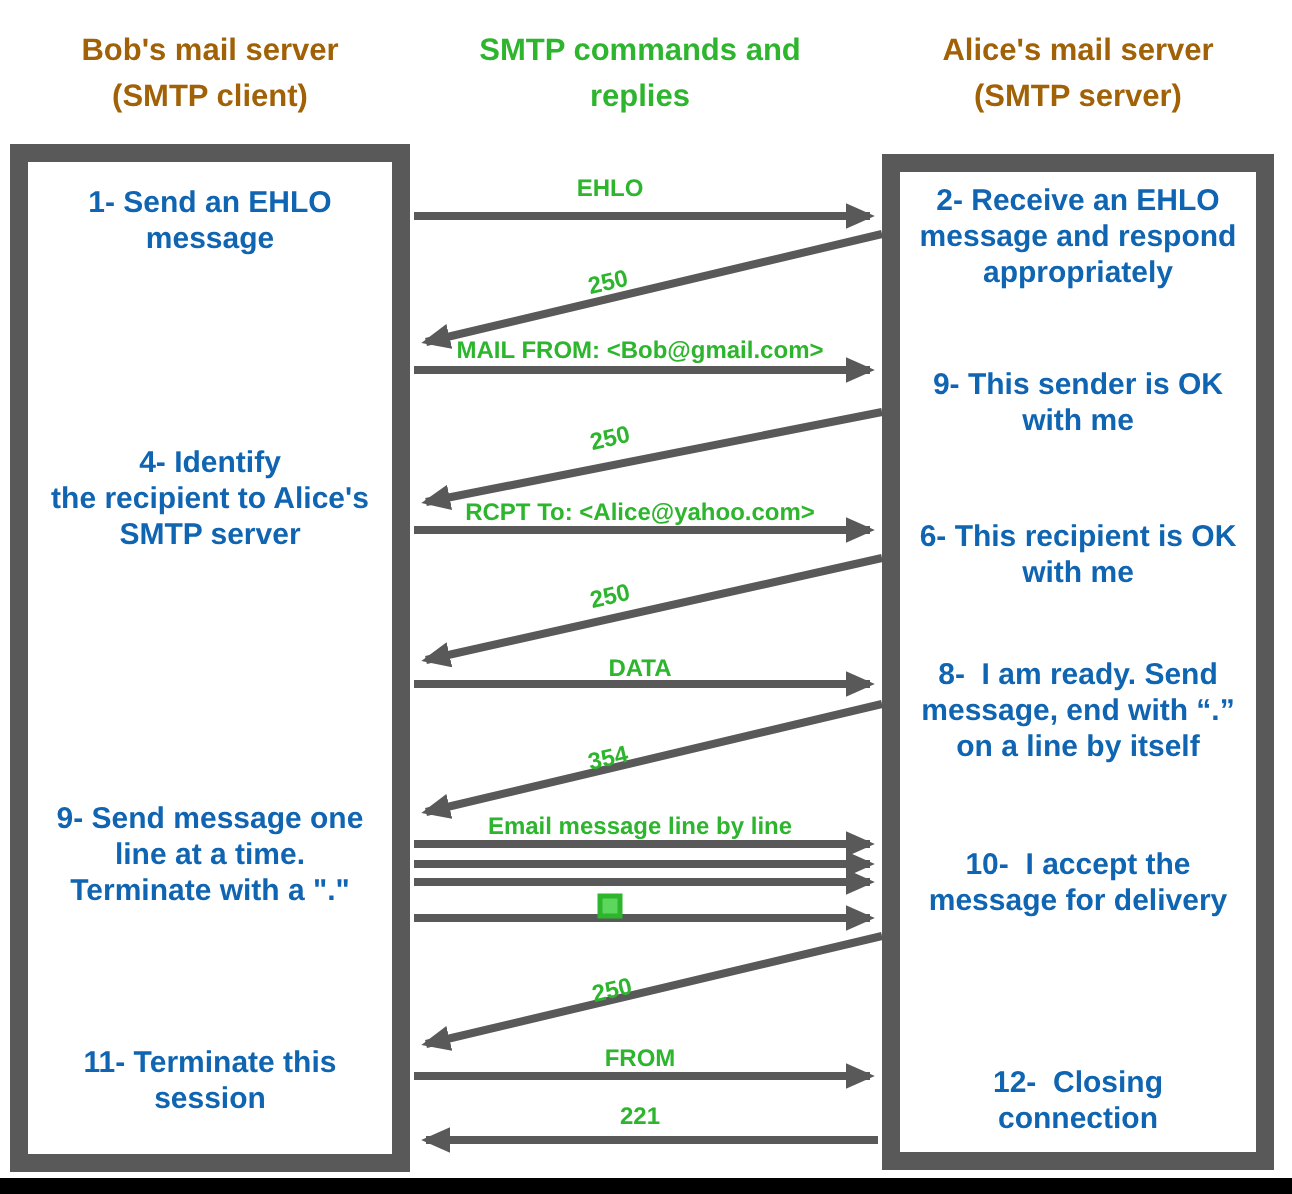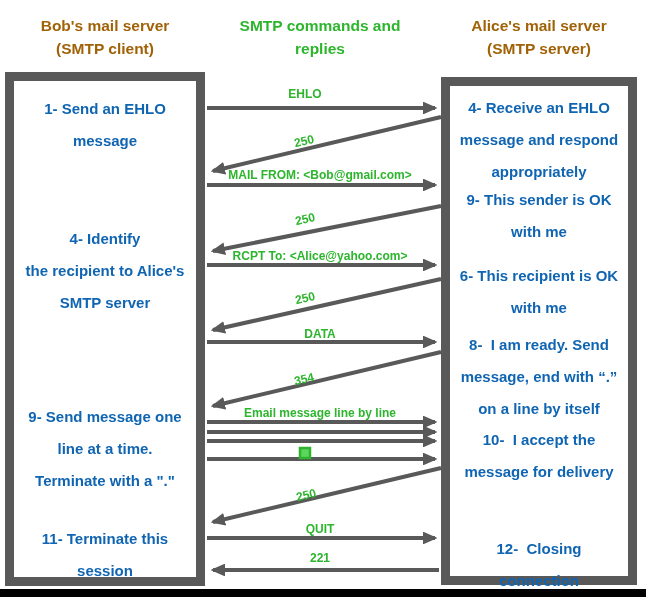--- a/index.html
+++ b/index.html
@@ -6,21 +6,21 @@
   #stage{
     position:relative;width:646px;height:597px;background:#ffffff;overflow:hidden;
     font-family:"Liberation Sans",sans-serif;font-weight:bold;
   }
   .hdr{position:absolute;top:14px;text-align:center;font-size:15.5px;line-height:23px;white-space:pre-line;}
   .hdr-gray{color:#a16207;}
   .hdr-green{color:#2db52d;}
   .server-box{position:absolute;background:#ffffff;border:9px solid #595959;box-sizing:border-box;}
   #client-box{left:5px;top:72px;width:200px;height:514px;}
   #server-box{left:441px;top:77px;width:196px;height:508px;}
-  .step{position:absolute;width:190px;text-align:center;color:#1065b2;font-size:15px;line-height:32px;white-space:pre-wrap;z-index:3;}
+  .step{position:absolute;width:190px;text-align:center;color:#1065b2;font-size:15px;line-height:18px;white-space:pre-wrap;z-index:3;}
   .client-step{left:10px;}
   .server-step{left:444px;}
   #arrow-layer{position:absolute;left:0;top:0;z-index:1;}
   .lbl{position:absolute;color:#2db52d;font-size:12px;white-space:nowrap;transform:translateX(-50%);z-index:2;}
   .lbl-rot{transform:translate(-50%,-50%) rotate(-13deg);}
   #bottom-bar{position:absolute;left:0;bottom:0;width:646px;height:8px;background:#000000;}
 </style>
 </head>
 <body>
 
@@ -40,21 +40,21 @@
 message</div>
   <div class="step client-step" style="top:223px;">4- Identify
 the recipient to Alice's
 SMTP server</div>
   <div class="step client-step" style="top:401px;">9- Send message one
 line at a time.
 Terminate with a "."</div>
   <div class="step client-step" style="top:523px;">11- Terminate this
 session</div>
 
-  <div class="step server-step" style="top:92px;">4- Receive an EHLO
+  <div class="step server-step" style="top:92px;">2- Receive an EHLO
 message and respond
 appropriately</div>
   <div class="step server-step" style="top:184px;">9- This sender is OK
 with me</div>
   <div class="step server-step" style="top:260px;">6- This recipient is OK
 with me</div>
   <div class="step server-step" style="top:329px;">8-  I am ready. Send
 message, end with “.”
 on a line by itself</div>
   <div class="step server-step" style="top:424px;">10-  I accept the
@@ -91,17 +91,17 @@
   <div class="lbl" style="left:305px;top:87px;">EHLO</div>
   <div class="lbl lbl-rot" style="left:304px;top:141px;">250</div>
   <div class="lbl" style="left:320px;top:168px;text-align:right;">MAIL FROM: &lt;Bob@gmail.com&gt;</div>
   <div class="lbl lbl-rot" style="left:305px;top:219px;">250</div>
   <div class="lbl" style="left:320px;top:249px;">RCPT To: &lt;Alice@yahoo.com&gt;</div>
   <div class="lbl lbl-rot" style="left:305px;top:298px;">250</div>
   <div class="lbl" style="left:320px;top:327px;">DATA</div>
   <div class="lbl lbl-rot" style="left:304px;top:379px;">354</div>
   <div class="lbl" style="left:320px;top:406px;">Email message line by line</div>
   <div class="lbl lbl-rot" style="left:306px;top:495px;">250</div>
-  <div class="lbl" style="left:320px;top:522px;">QUIT</div>
+  <div class="lbl" style="left:320px;top:522px;">FROM</div>
   <div class="lbl" style="left:320px;top:551px;">221</div>
 
   <div id="bottom-bar"></div>
 </div>
 
 </body></html>

